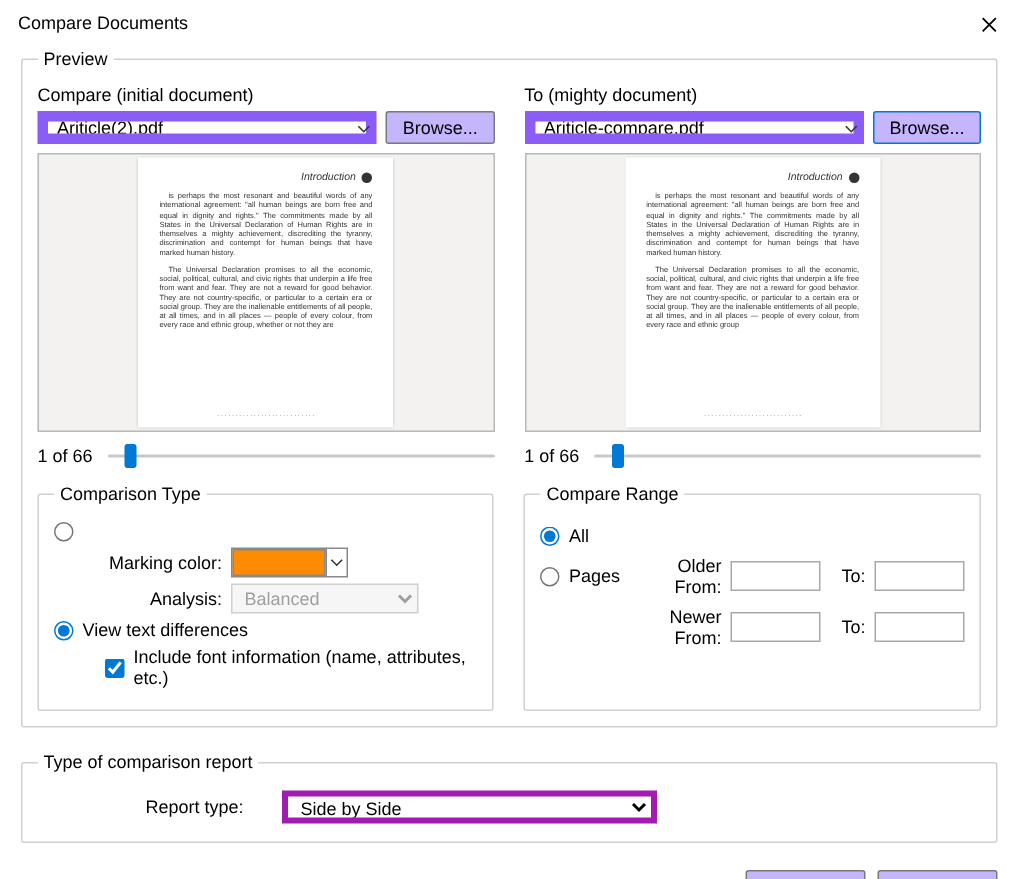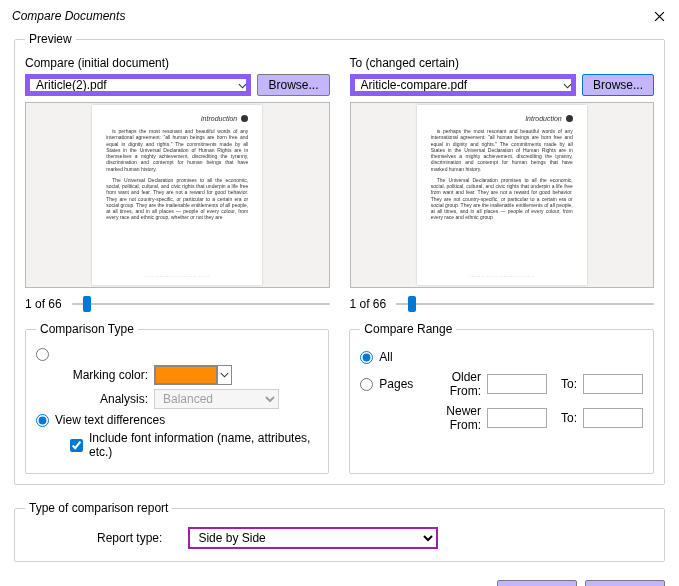--- a/index.html
+++ b/index.html
@@ -1,30 +1,30 @@
 <!DOCTYPE html>
 <html><head>
 <meta charset="utf-8">
 <style>
   * { box-sizing: border-box; font-family: "Segoe UI", Tahoma, sans-serif; }
   body { margin: 0; background: #fff; width: 679px; height: 586px; overflow: hidden; font-size: 12px; color: #000; }
-  .titlebar { display: flex; align-items: center; justify-content: space-between; padding: 8px 12px 4px 12px; font-style: italic; }
+  .titlebar { display: flex; align-items: flex-start; justify-content: space-between; padding: 8px 12px 4px 12px; }
   .titlebar-title { font-size: 12px; }
   .close-x { width: 16px; height: 16px; display: flex; align-items: center; justify-content: center; cursor: pointer; }
   .close-x svg { width: 11px; height: 11px; }
   .body { padding: 0 14px 8px 14px; }
   fieldset { border: 1px solid #d0d0d0; border-radius: 2px; padding: 8px 10px 10px 10px; margin: 0; }
   fieldset > legend { padding: 0 4px; font-size: 12px; color: #000; }
   .preview-fs { margin-top: 4px; }
   .two-col { display: flex; gap: 20px; }
   .col { flex: 1 1 0; min-width: 0; }
   .sub-label { font-size: 12px; margin: 2px 0 4px 0; }
   .file-row { display: flex; gap: 6px; align-items: center; margin-bottom: 6px; }
   .combo { flex: 1; position: relative; }
-  .combo input { width: 100%; height: 22px; border: 5px solid #8b5cf6; padding: 2px 22px 2px 6px; font-size: 12px; background: #fff; }
+  .combo input { width: 100%; height: 22px; border: 7px solid #8b5cf6; padding: 2px 22px 2px 6px; font-size: 12px; background: #fff; }
   .combo .caret { position: absolute; right: 4px; top: 50%; transform: translateY(-50%); pointer-events: none; }
   .btn { height: 22px; border: 1px solid #7a7a7a; background: #c4b5fd; padding: 0 10px; font-size: 12px; cursor: pointer; border-radius: 2px; }
   .btn.highlight { border: 1px solid #0078d4; }
   .thumb-wrap { border: 1px solid #b8b8b8; background: #f4f2f0; height: 186px; display: flex; align-items: center; justify-content: center; overflow: hidden; }
   .page { background: #fff; width: 170px; height: 180px; box-shadow: 0 0 2px rgba(0,0,0,.2); padding: 10px 14px 6px 14px; display: flex; flex-direction: column; font-size: 5px; color: #333; }
   .page-head { text-align: right; font-style: italic; font-size: 7px; margin-bottom: 6px; display:flex; justify-content:flex-end; align-items:center; gap:4px;}
   .page-head .dot { width:7px; height:7px; border-radius:50%; background:#333; display:inline-block;}
   .page p { margin: 0 0 5px 0; text-align: justify; line-height: 1.25; }
   .page p.indent { text-indent: 6px; }
   .page-foot { margin-top: auto; text-align: center; font-size: 4px; color:#777; }
@@ -41,21 +41,21 @@
   .form-row label { min-width: 90px; text-align:right; font-size:12px; }
   .color-swatch { width:62px; height:18px; background:#ff8c00; border:1px solid #888; }
   .swatch-btn { display:flex; align-items:center; border:1px solid #888; height:20px; cursor:pointer; }
   .swatch-btn .dd { width:14px; height:100%; border-left:1px solid #888; display:flex; align-items:center; justify-content:center; }
   select.analysis { width:125px; height:20px; border:1px solid #bdbdbd; background:#f3f3f3; color:#777; font-size:12px; padding-left:4px; }
   .range-grid { display:grid; grid-template-columns: 80px auto 60px 24px 60px; gap:6px 6px; align-items:center; margin-left:0; }
   .range-grid .lbl-right { text-align:right; }
   .range-grid input[type=text] { width:60px; height:20px; border:1px solid #a8a8a8; font-size:12px; padding:0 4px; }
   .report-fs { margin-top:16px; }
   .report-row { display:flex; align-items:center; gap:26px; margin:4px 0 2px 72px; }
-  .report-row select { width:250px; height:22px; border:2px solid #a21caf; font-size:12px; padding-left:4px; background:#fff; }
+  .report-row select { width:250px; height:22px; border:4px solid #a21caf; font-size:12px; padding-left:4px; background:#fff; }
   .footer { display:flex; justify-content:flex-end; gap:8px; padding:10px 14px 12px 0; }
   .footer .btn { width:80px; height:24px; }
   .caret-svg { width:9px; height:6px; }
 </style>
 </head>
 <body>
 
 <div class="titlebar">
   <div class="titlebar-title">Compare Documents</div>
   <div class="close-x">
@@ -98,21 +98,21 @@
         <div class="pager-row">
           <div class="pager-label">1 of 66</div>
           <div class="slider">
             <div class="slider-track"></div>
             <div class="slider-thumb" id="thumb-left" style="left: 6%;"></div>
           </div>
         </div>
       </div>
 
       <div class="col">
-        <div class="sub-label">To (changed certain)</div>
+        <div class="sub-label">To (mighty document)</div>
         <div class="file-row">
           <div class="combo">
             <input type="text" value="Ariticle-compare.pdf" style="">
             <span class="caret">
               <svg class="caret-svg" viewBox="0 0 10 6">
                   <path d="M1 1 L5 5 L9 1" stroke="#333" stroke-width="1.2" fill="none"></path>
                 </svg>
             </span>
           </div>
           <button class="btn highlight">Browse...</button>

